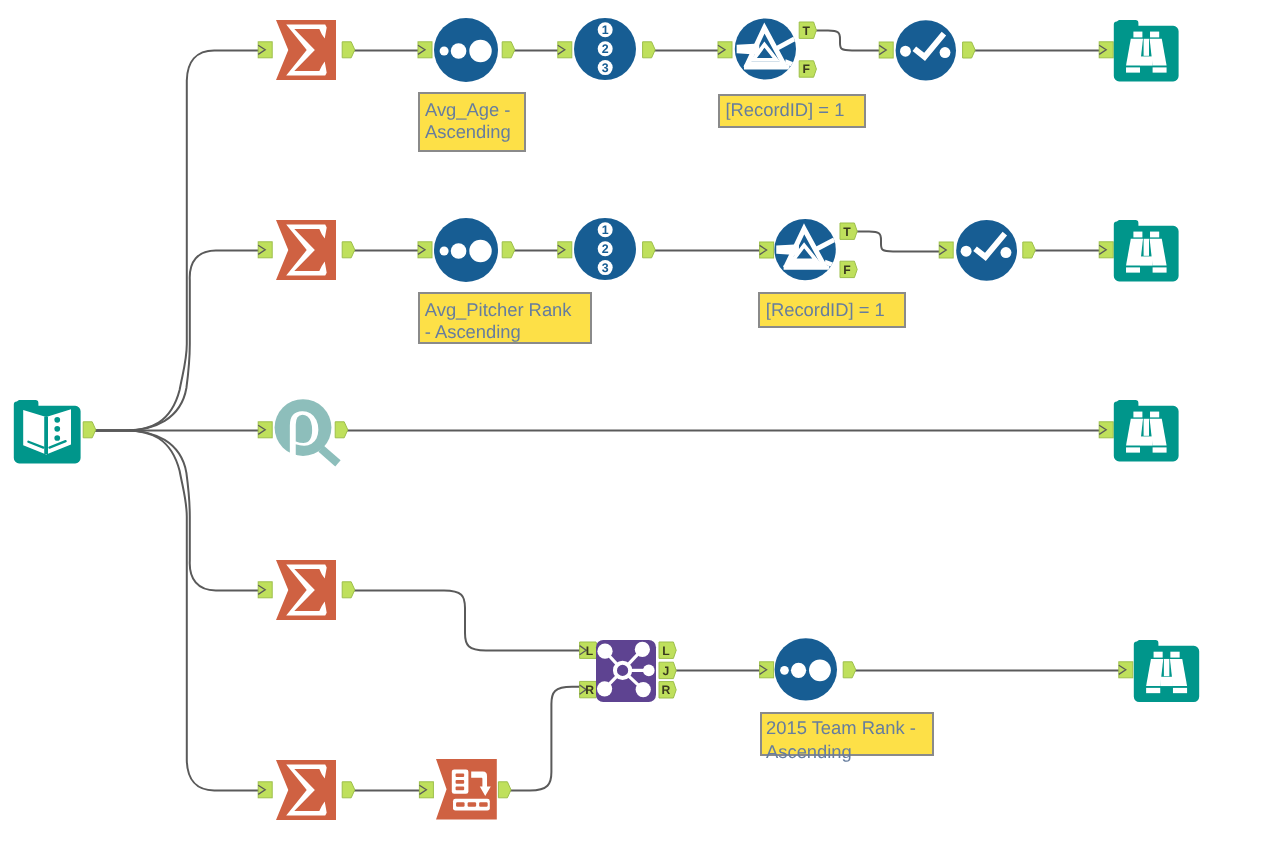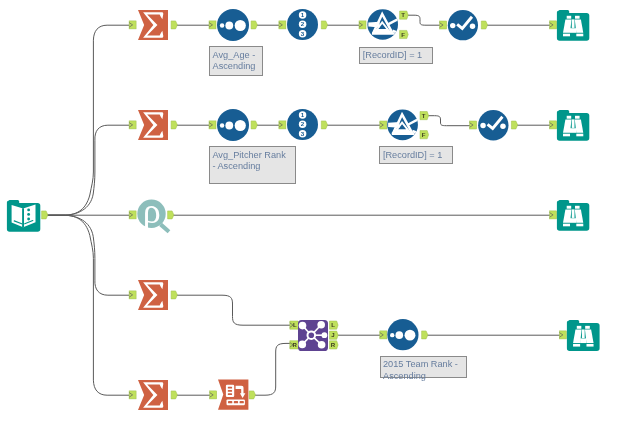--- a/index.html
+++ b/index.html
@@ -1,20 +1,20 @@
 <!DOCTYPE html>
 <html><head>
 <meta charset="utf-8">
 <title>Alteryx Workflow</title>
 <style>
   html,body{margin:0;padding:0;background:#fff;}
   body{width:641px;height:429px;font-family:"Liberation Sans",sans-serif;overflow:hidden;}
   #canvas{position:relative;width:641px;height:429px;background:#fff;}
   #wf{position:absolute;left:0;top:0;width:641px;height:429px;}
-  .ann{position:absolute;border:1px solid #8a8a8a;background:#e5e5e5;color:#667d9e;
+  .ann{position:absolute;border:1px solid #8a8a8a;background:#fde047;color:#667d9e;
        font-size:9.2px;line-height:11.2px;box-sizing:border-box;
        padding:2.8px 0 0 2.5px;white-space:pre;font-family:"Liberation Sans",sans-serif;}
 </style>
 </head>
 <body>
 
 <div id="canvas">
 <svg id="wf" width="641" height="429" viewBox="0 0 641 429" xmlns="http://www.w3.org/2000/svg">
 <path d="M 47.4 215.2 L 63 215.2 C 75 215.2 85.5 211.5 89.8 195 C 91.5 186 93.4 180 93.4 172 L 93.4 40.2 C 93.6 30.9 98.1 25.2 107.1 25.2 L 130 25.2" fill="none" stroke="#5a5a5a" stroke-width="1" stroke-linecap="round"></path>
 <path d="M 47.4 215.2 L 63 215.2 C 77 215.2 90.5 209.5 93.2 194 C 94.2 186.5 94.9 180 94.9 172 L 94.9 140.2 C 94.4 130.9 98.9 125.2 107.9 125.2 L 130 125.2" fill="none" stroke="#5a5a5a" stroke-width="1" stroke-linecap="round"></path>
@@ -339,18 +339,18 @@
         <path d="M 235.6 385.81 L 241.41 385.81 C 242.93 385.81 243.51 386.6 243.51 388.11 L 243.51 393.3 L 245.39 393.3 L 242.62 398.01 L 239.89 393.3 L 241.2 393.3 L 241.2 389.47 C 241.2 389.01 241.01 388.89 240.56 388.89 L 235.6 388.89 Z" fill="#fff"></path>
         <rect x="226.51" y="399.4" width="18.39" height="5.89" rx="1.2" fill="#fff"></rect>
         <rect x="228.03" y="401.09" width="4.26" height="2.26" rx="0.6" fill="#cf6142"></rect>
         <rect x="233.81" y="401.09" width="4.26" height="2.26" rx="0.6" fill="#cf6142"></rect>
         <rect x="239.58" y="401.09" width="4.26" height="2.26" rx="0.6" fill="#cf6142"></rect>
       </g>
 </svg>
 <div class="ann" style="left:209px;top:46.4px;width:54.3px;height:30.0px;">Avg_Age -
 Ascending</div>
 <div class="ann" style="left:359.2px;top:46.6px;width:74.3px;height:17.2px;">[RecordID] = 1</div>
-<div class="ann" style="left:208.9px;top:146.3px;width:87.0px;height:38px;">Avg_Pitcher Rank
+<div class="ann" style="left:208.9px;top:146.3px;width:87.0px;height:26px;">Avg_Pitcher Rank
 - Ascending</div>
 <div class="ann" style="left:379.4px;top:146.4px;width:73.7px;height:17.3px;">[RecordID] = 1</div>
 <div class="ann" style="left:379.5px;top:355.7px;width:87.3px;height:22px;">2015 Team Rank -
 Ascending</div>
 </div>
 
 </body></html>

